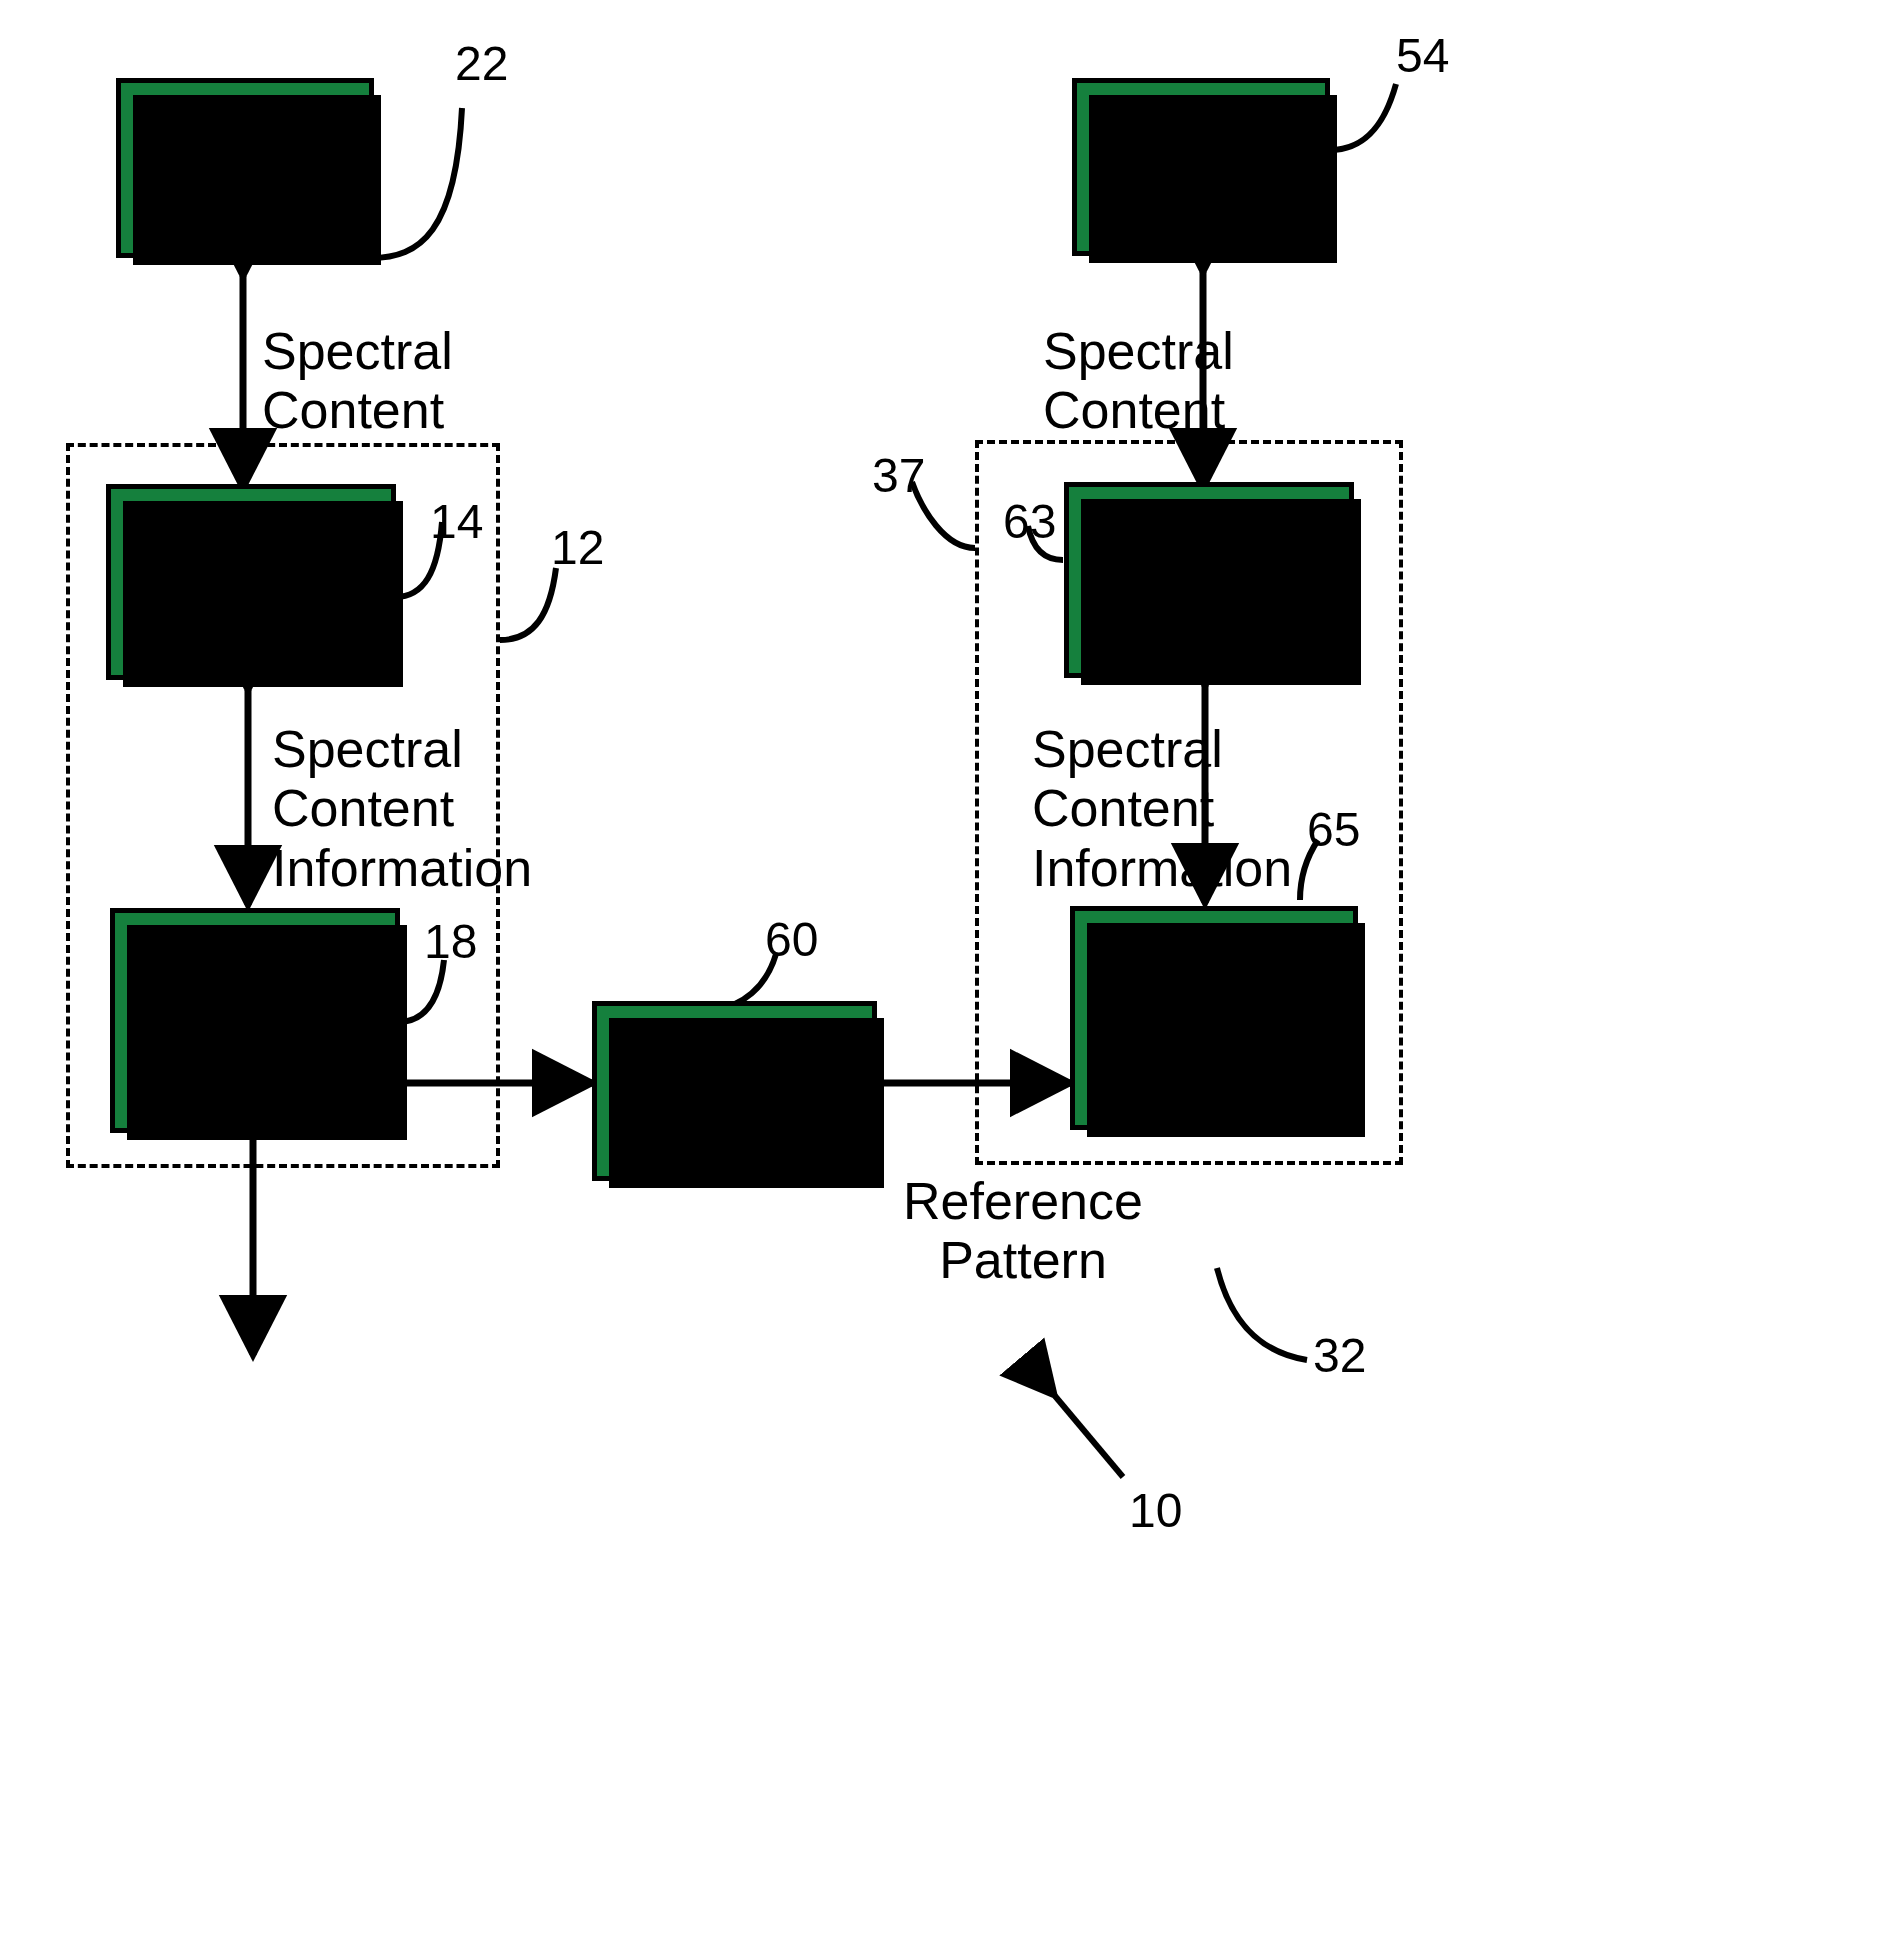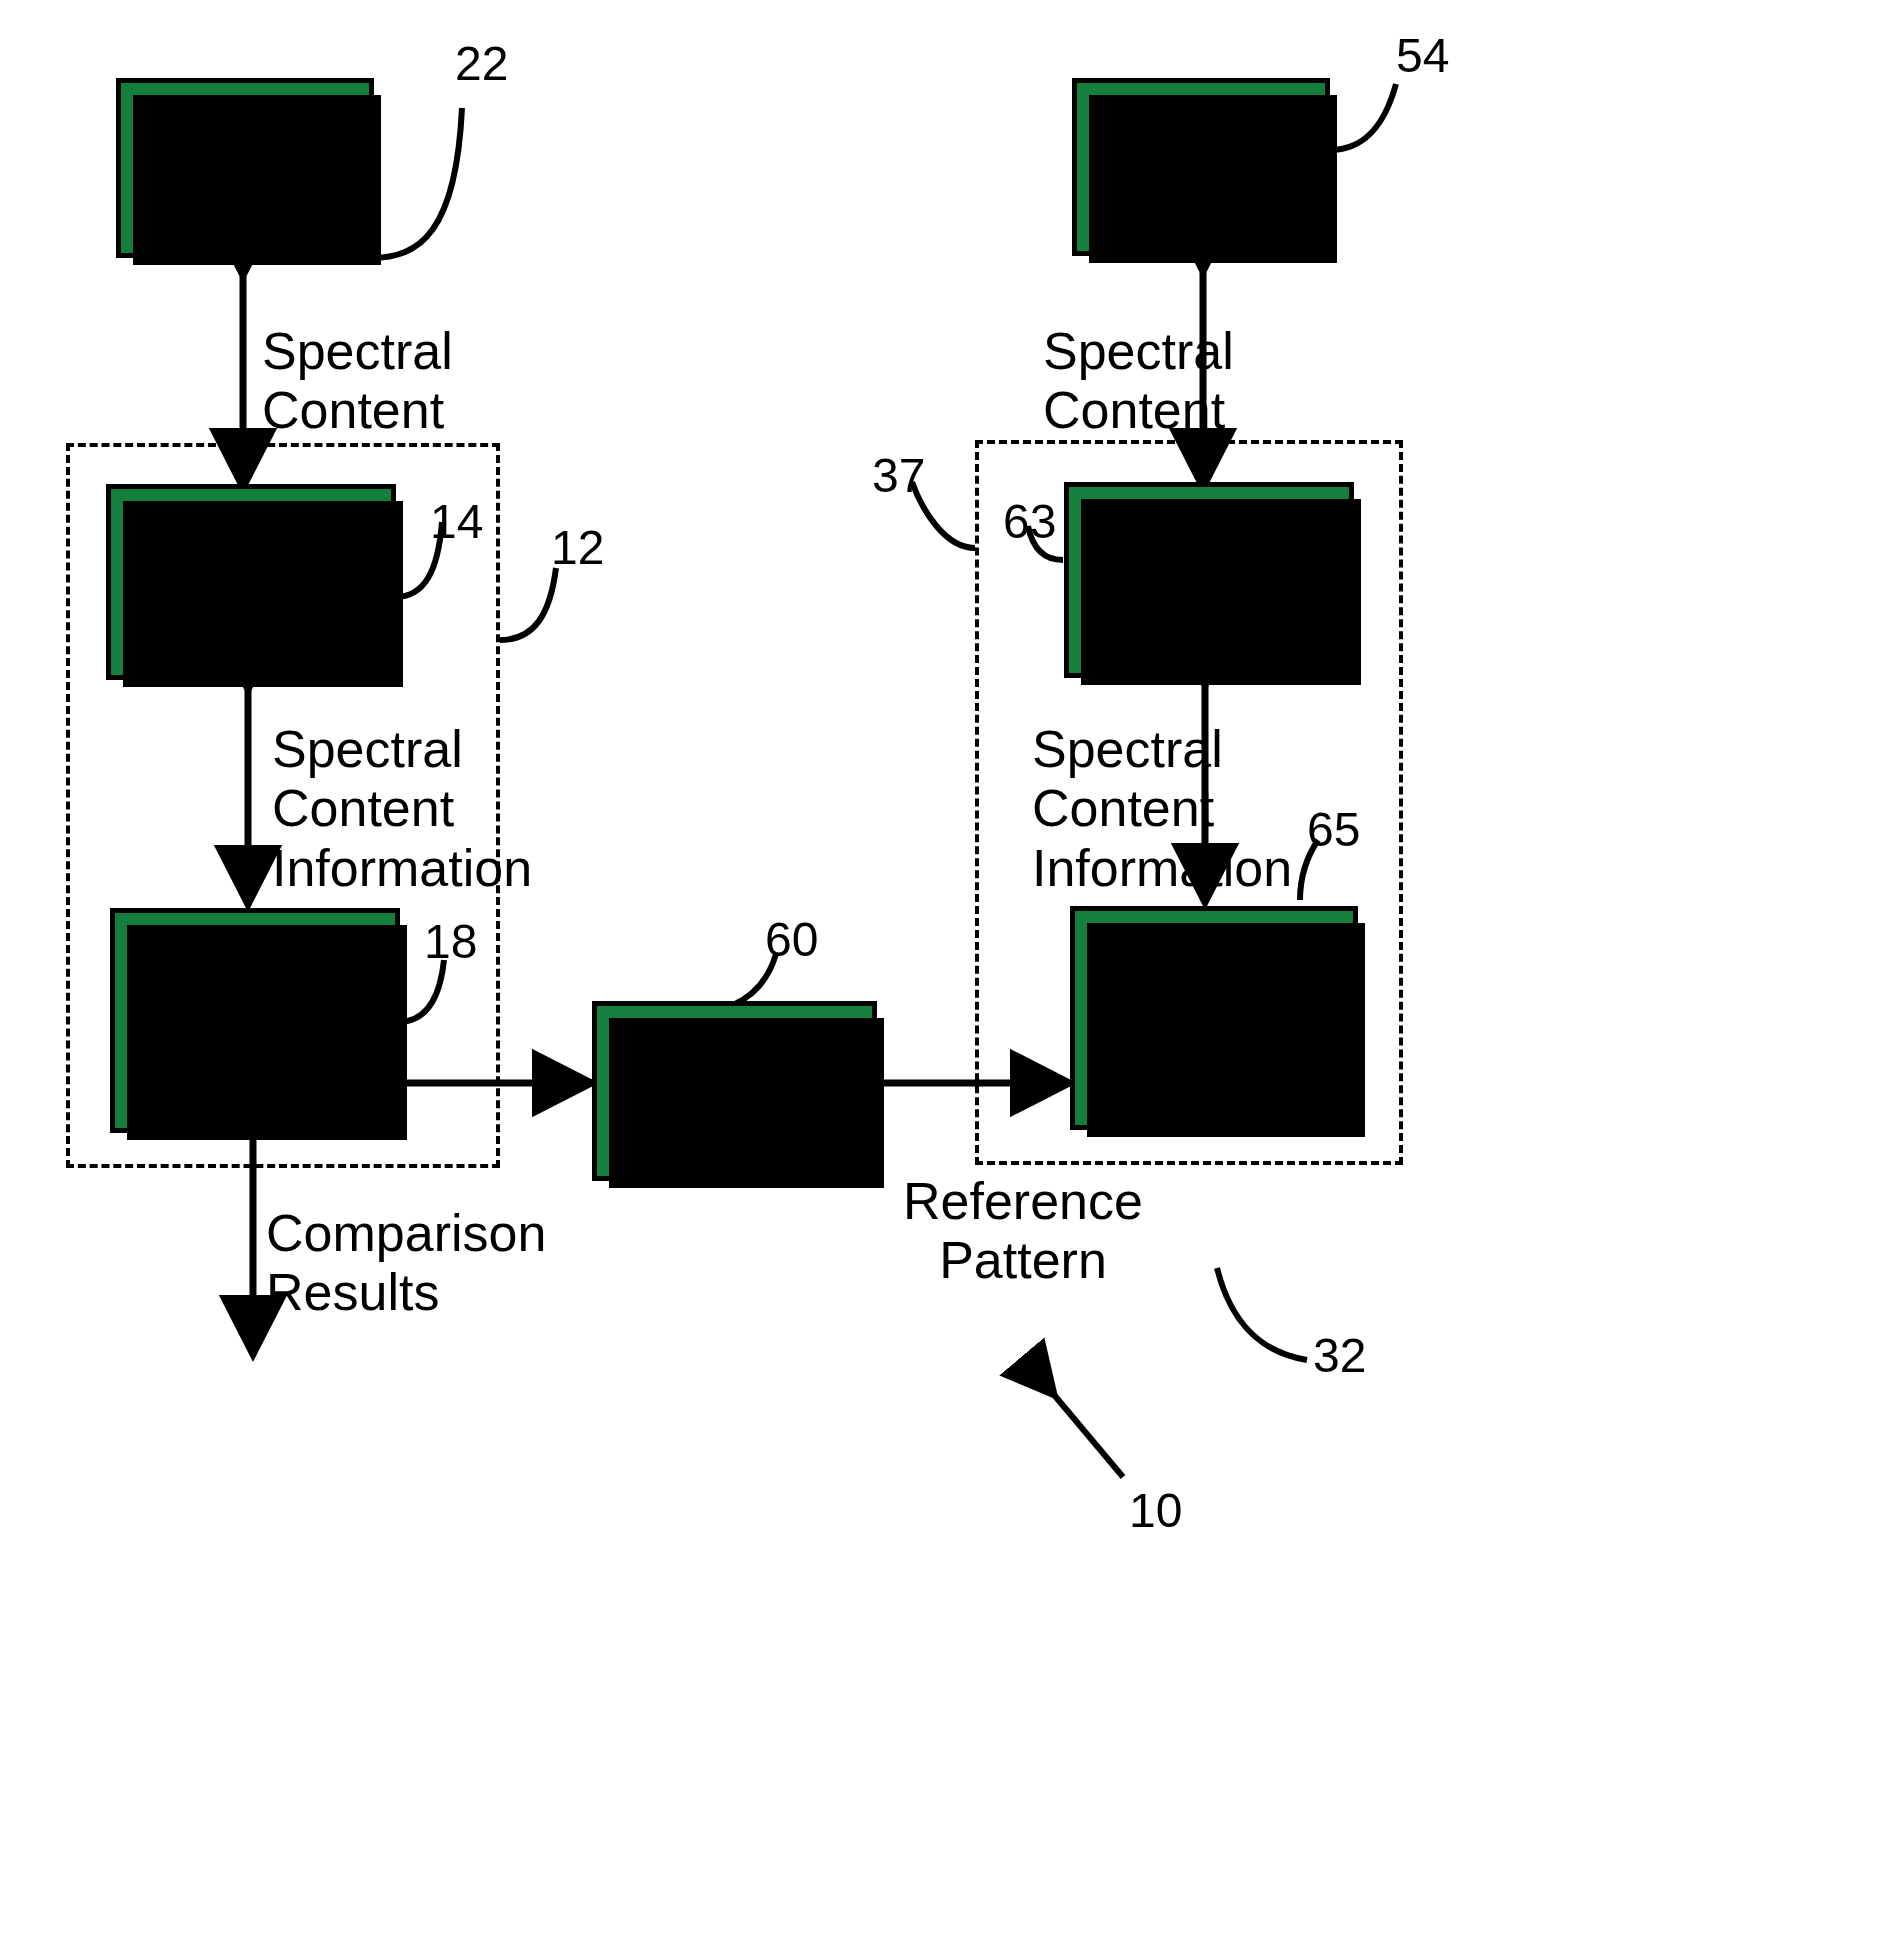--- a/index.html
+++ b/index.html
@@ -166,22 +166,20 @@
 Content</div>
 
   <div class="label" style="left:272px; top:720px; width:290px; text-align:left; white-space:pre-line;">Spectral
 Content
 Information</div>
 
   <div class="label" style="left:1032px; top:720px; width:290px; text-align:left; white-space:pre-line;">Spectral
 Content
 Information</div>
 
-  <div class="label" style="left:266px; top:1204px; width:300px; text-align:left; white-space:pre-line;">Comparison
-Results</div>
 
   <div class="label" style="left:893px; top:1172px; width:260px; text-align:center; white-space:pre-line;">Reference
 Pattern</div>
 
   <div class="numlabel" style="left:455px; top:40px;">22</div>
 
   <div class="numlabel" style="left:1396px; top:32px;">54</div>
 
   <div class="numlabel" style="left:430px; top:482px;margin-top:16px;">14</div>
 

